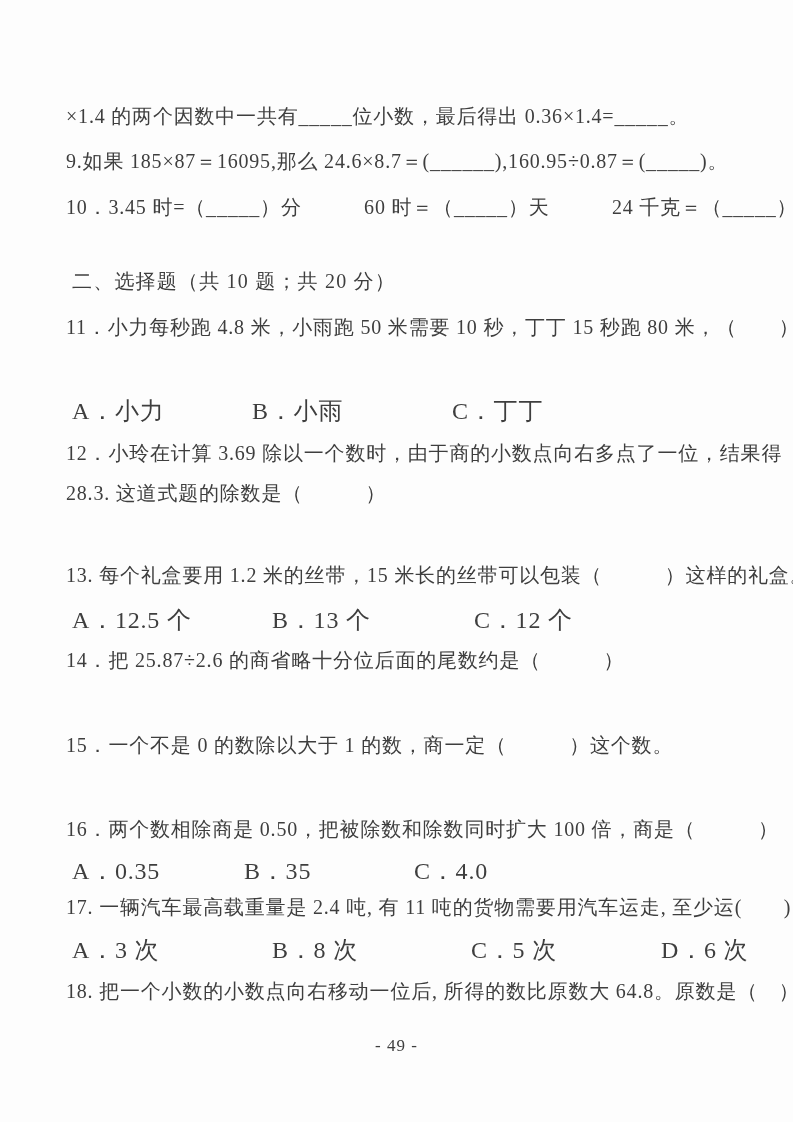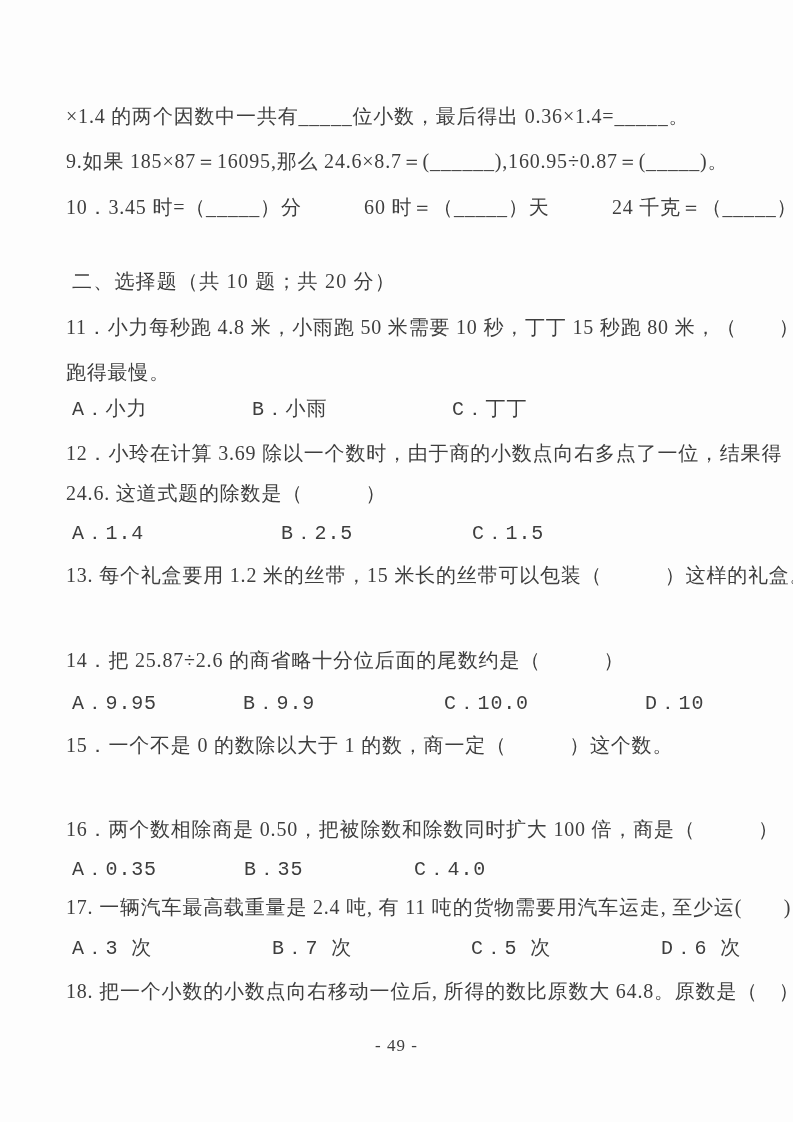--- a/index.html
+++ b/index.html
@@ -24,23 +24,22 @@
     font-size: 20px;
     line-height: 1.3;
     letter-spacing: 0.8px;
     white-space: nowrap;
   }
   .line.bold { font-weight: normal; letter-spacing: 1.2px; }
   .opts {
     position: absolute;
     left: 0; right: 0;
     height: 26px;
-    font-size: 20px;
+    font-size: 24px;
     letter-spacing: 0.8px;
-    font-family: Liberation Mono, monospace;
   }
   .opt { position: absolute; top: 0; white-space: nowrap; }
   .footer {
     position: absolute;
     left: 0; right: 0;
     text-align: center;
     font-size: 17px;
     letter-spacing: 1px;
   }
 </style>
@@ -49,58 +48,51 @@
 
 <div class="page">
 
   <div class="line" style="top:103px">×1.4 的两个因数中一共有_____位小数，最后得出 0.36×1.4=_____。</div>
   <div class="line" style="top:148px">9.如果 185×87＝16095,那么 24.6×8.7＝(______),160.95÷0.87＝(_____)。</div>
   <div class="line" style="top:194px">10．3.45 时=（_____）分　　　60 时＝（_____）天　　　24 千克＝（_____）吨</div>
 
   <div class="line bold" style="top:268px; left:72px">二、选择题（共 10 题；共 20 分）</div>
 
   <div class="line" style="top:314px">11．小力每秒跑 4.8 米，小雨跑 50 米需要 10 秒，丁丁 15 秒跑 80 米，（　　）</div>
-  <div class="line" style="top:359px">跑得最慢。</div>
   <div class="opts" style="top:395px">
     <span class="opt" style="left:72px">A．小力</span>
     <span class="opt" style="left:252px">B．小雨</span>
     <span class="opt" style="left:452px">C．丁丁</span>
   </div>
 
   <div class="line" style="top:440px">12．小玲在计算 3.69 除以一个数时，由于商的小数点向右多点了一位，结果得</div>
-  <div class="line" style="top:480px">24.6. 这道式题的除数是（　　　）</div>
-  <div class="opts" style="top:519px">
-    <span class="opt" style="left:72px">A．1.4</span>
-    <span class="opt" style="left:281px">B．2.5</span>
-    <span class="opt" style="left:472px">C．1.5</span>
+  <div class="line" style="top:480px">28.3. 这道式题的除数是（　　　）</div>
+
+  <div class="line" style="top:562px">13. 每个礼盒要用 1.2 米的丝带，15 米长的丝带可以包装（　　　）这样的礼盒。</div>
+  <div class="opts" style="top:604px">
+    <span class="opt" style="left:72px">A．12.5 个</span>
+    <span class="opt" style="left:272px">B．13 个</span>
+    <span class="opt" style="left:474px">C．12 个</span>
   </div>
 
-  <div class="line" style="top:562px">13. 每个礼盒要用 1.2 米的丝带，15 米长的丝带可以包装（　　　）这样的礼盒。</div>
-
   <div class="line" style="top:647px">14．把 25.87÷2.6 的商省略十分位后面的尾数约是（　　　）</div>
-  <div class="opts" style="top:689px">
-    <span class="opt" style="left:72px">A．9.95</span>
-    <span class="opt" style="left:243px">B．9.9</span>
-    <span class="opt" style="left:444px">C．10.0</span>
-    <span class="opt" style="left:645px">D．10</span>
-  </div>
 
   <div class="line" style="top:732px">15．一个不是 0 的数除以大于 1 的数，商一定（　　　）这个数。</div>
 
   <div class="line" style="top:816px">16．两个数相除商是 0.50，把被除数和除数同时扩大 100 倍，商是（　　　）</div>
   <div class="opts" style="top:855px">
     <span class="opt" style="left:72px">A．0.35</span>
     <span class="opt" style="left:244px">B．35</span>
     <span class="opt" style="left:414px">C．4.0</span>
   </div>
 
   <div class="line" style="top:894px">17. 一辆汽车最高载重量是 2.4 吨, 有 11 吨的货物需要用汽车运走, 至少运(　　)。</div>
   <div class="opts" style="top:934px">
     <span class="opt" style="left:72px">A．3 次</span>
-    <span class="opt" style="left:272px">B．7 次</span>
+    <span class="opt" style="left:272px">B．8 次</span>
     <span class="opt" style="left:471px">C．5 次</span>
     <span class="opt" style="left:661px">D．6 次</span>
   </div>
 
   <div class="line" style="top:978px">18. 把一个小数的小数点向右移动一位后, 所得的数比原数大 64.8。原数是（　）。</div>
 
   <div class="footer" style="top:1036px">- 49 -</div>
 
 </div>
 

